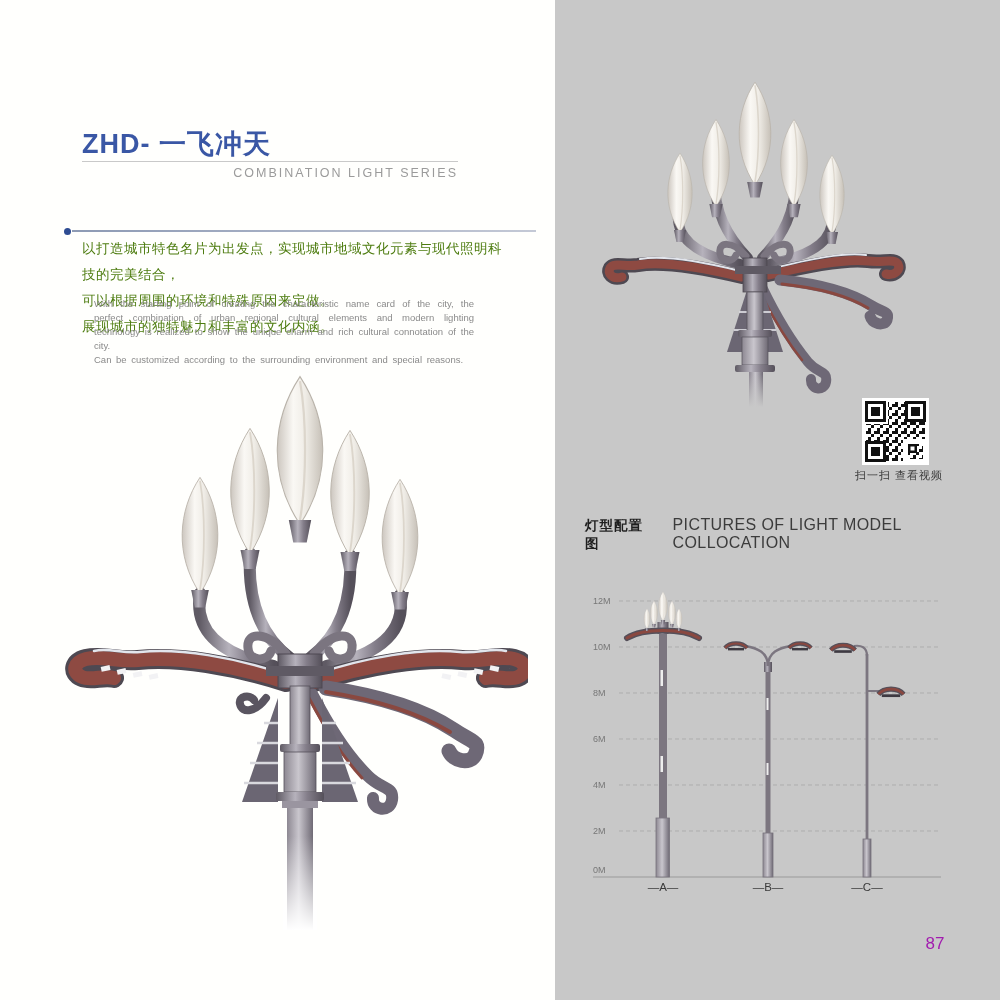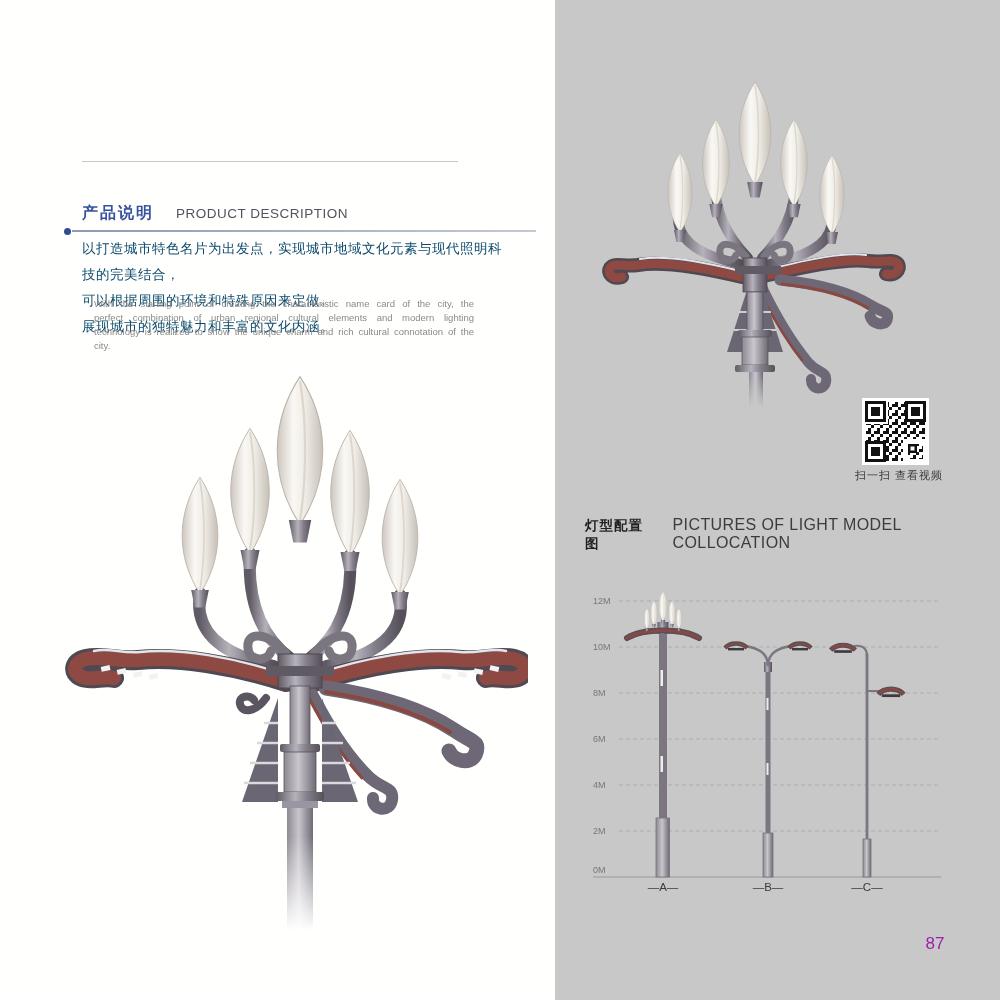--- a/index.html
+++ b/index.html
@@ -13,21 +13,21 @@
   .title-rule{position:absolute;left:82px;top:161px;width:376px;height:1px;background:#c9c9c9;}
   .series-label{position:absolute;left:82px;top:166px;width:376px;text-align:right;
                 font-size:12.5px;color:#9b9b9b;letter-spacing:2px;}
   .desc-header{position:absolute;left:82px;top:203px;display:flex;align-items:baseline;gap:22px;}
   .desc-header .zh{font-size:16px;font-weight:bold;color:#35529e;letter-spacing:2px;}
   .desc-header .en{font-size:13.5px;color:#53535f;letter-spacing:0.5px;}
   .section-rule{position:absolute;left:64px;top:227px;width:472px;height:8px;}
   .section-rule .dot{position:absolute;left:0;top:1px;width:7px;height:7px;border-radius:50%;background:#2e4c92;}
   .section-rule .line{position:absolute;left:8px;top:3px;width:464px;height:2px;
                       background:linear-gradient(to right,#8d9ab4,#c4c9d6);}
-  .zh-text{position:absolute;left:82px;top:236px;width:420px;font-size:13.5px;color:#0c4a6e;}
+  .zh-text{position:absolute;left:82px;top:236px;width:420px;font-size:13.5px;color:#4d7c0f;}
   .zh-text p{margin:0;line-height:26px;letter-spacing:0.5px;}
   .en-text{position:absolute;left:82px;top:297px;width:392px;font-size:9.5px;color:#8a8a8a;}
   .en-text p{margin:0 0 0 12px;line-height:14px;text-align:justify;word-spacing:2px;}
   .render-main{position:absolute;left:28px;top:368px;}
 
   
   .right-panel{position:absolute;left:555px;top:0;width:445px;height:1000px;background:#c8c8c8;}
   .render-top{position:absolute;left:45px;top:62px;}
   .qr-block{position:absolute;left:300px;top:398px;width:81px;}
   .qr-svg{position:absolute;left:7px;top:0;width:67px;height:67px;}
@@ -86,38 +86,37 @@
         <rect x="0" y="0" width="3" height="3" fill="#111"></rect>
         <rect x="3" y="6" width="3" height="3" fill="#111"></rect>
         <rect x="6" y="3" width="3" height="3" fill="#111"></rect>
         <rect x="6" y="6" width="3" height="3" fill="#111"></rect>
       </pattern>
     </defs>
   </svg>
 
   <section class="left-panel">
 
+    <h1 class="page-title">ZHD- 一飞冲天</h1>
     <div class="title-rule"></div>
-
-    <div class="desc-header">
-      <span class="zh">产品说明</span>
-      <span class="en">PRODUCT DESCRIPTION</span>
-    </div>
+    <div class="series-label">COMBINATION LIGHT SERIES</div>
+
     <div class="section-rule">
       <span class="dot"></span>
       <span class="line"></span>
     </div>
 
     <div class="zh-text">
       <p>以打造城市特色名片为出发点，实现城市地域文化元素与现代照明科技的完美结合，</p>
       <p>可以根据周围的环境和特殊原因来定做。</p>
       <p>展现城市的独特魅力和丰富的文化内涵。</p>
     </div>
     <div class="en-text">
       <p>With the starting point of creating the characteristic name card of the city, the perfect combination of urban regional cultural elements and modern lighting technology is realized to show the unique charm and rich cultural connotation of the city.</p>
+      <p>Can be customized according to the surrounding environment and special reasons.</p>
     </div>
 
     <svg class="render-main" width="500" height="562" viewBox="0 0 500 562">
 
       <g stroke="url(#metG)" fill="none" stroke-linecap="round">
         <path d="M172,225 C166,262 190,286 246,298" stroke-width="12"></path>
         <path d="M222,185 C219,240 238,272 262,290" stroke-width="12"></path>
         <path d="M272,158 L272,288" stroke-width="15"></path>
         <path d="M322,187 C325,240 306,272 282,290" stroke-width="12"></path>
         <path d="M372,227 C378,262 354,286 298,298" stroke-width="12"></path>

